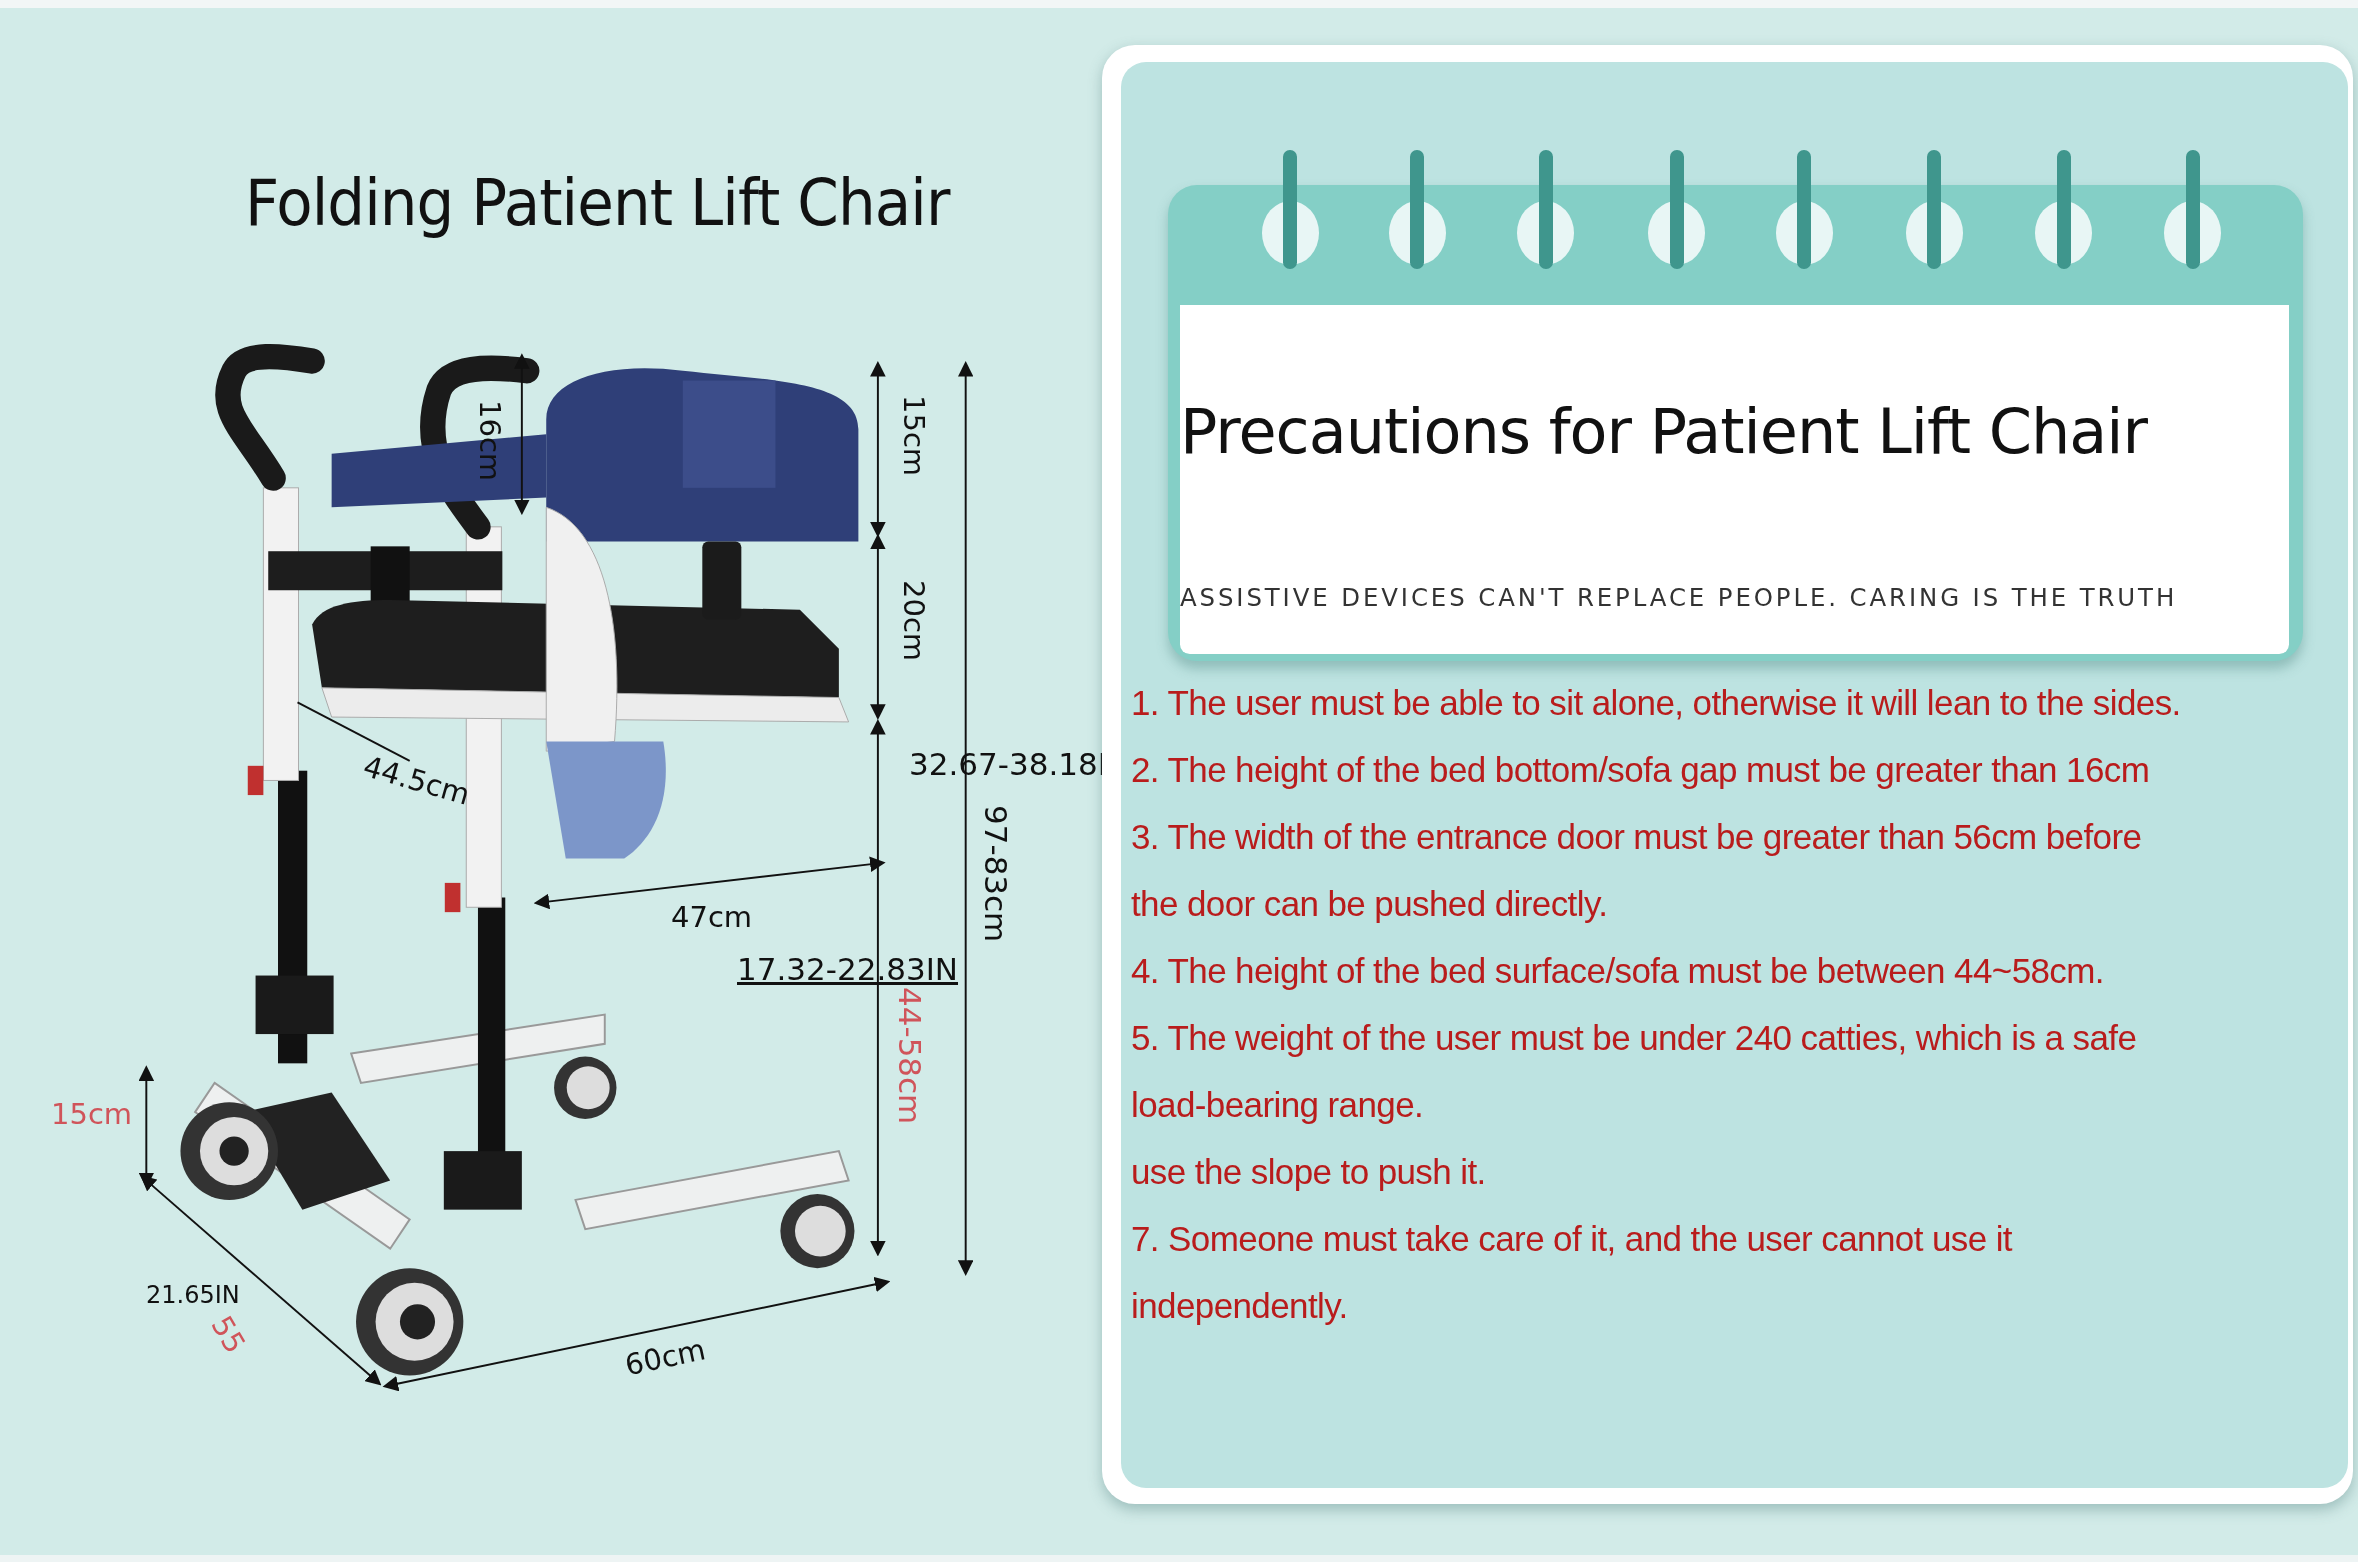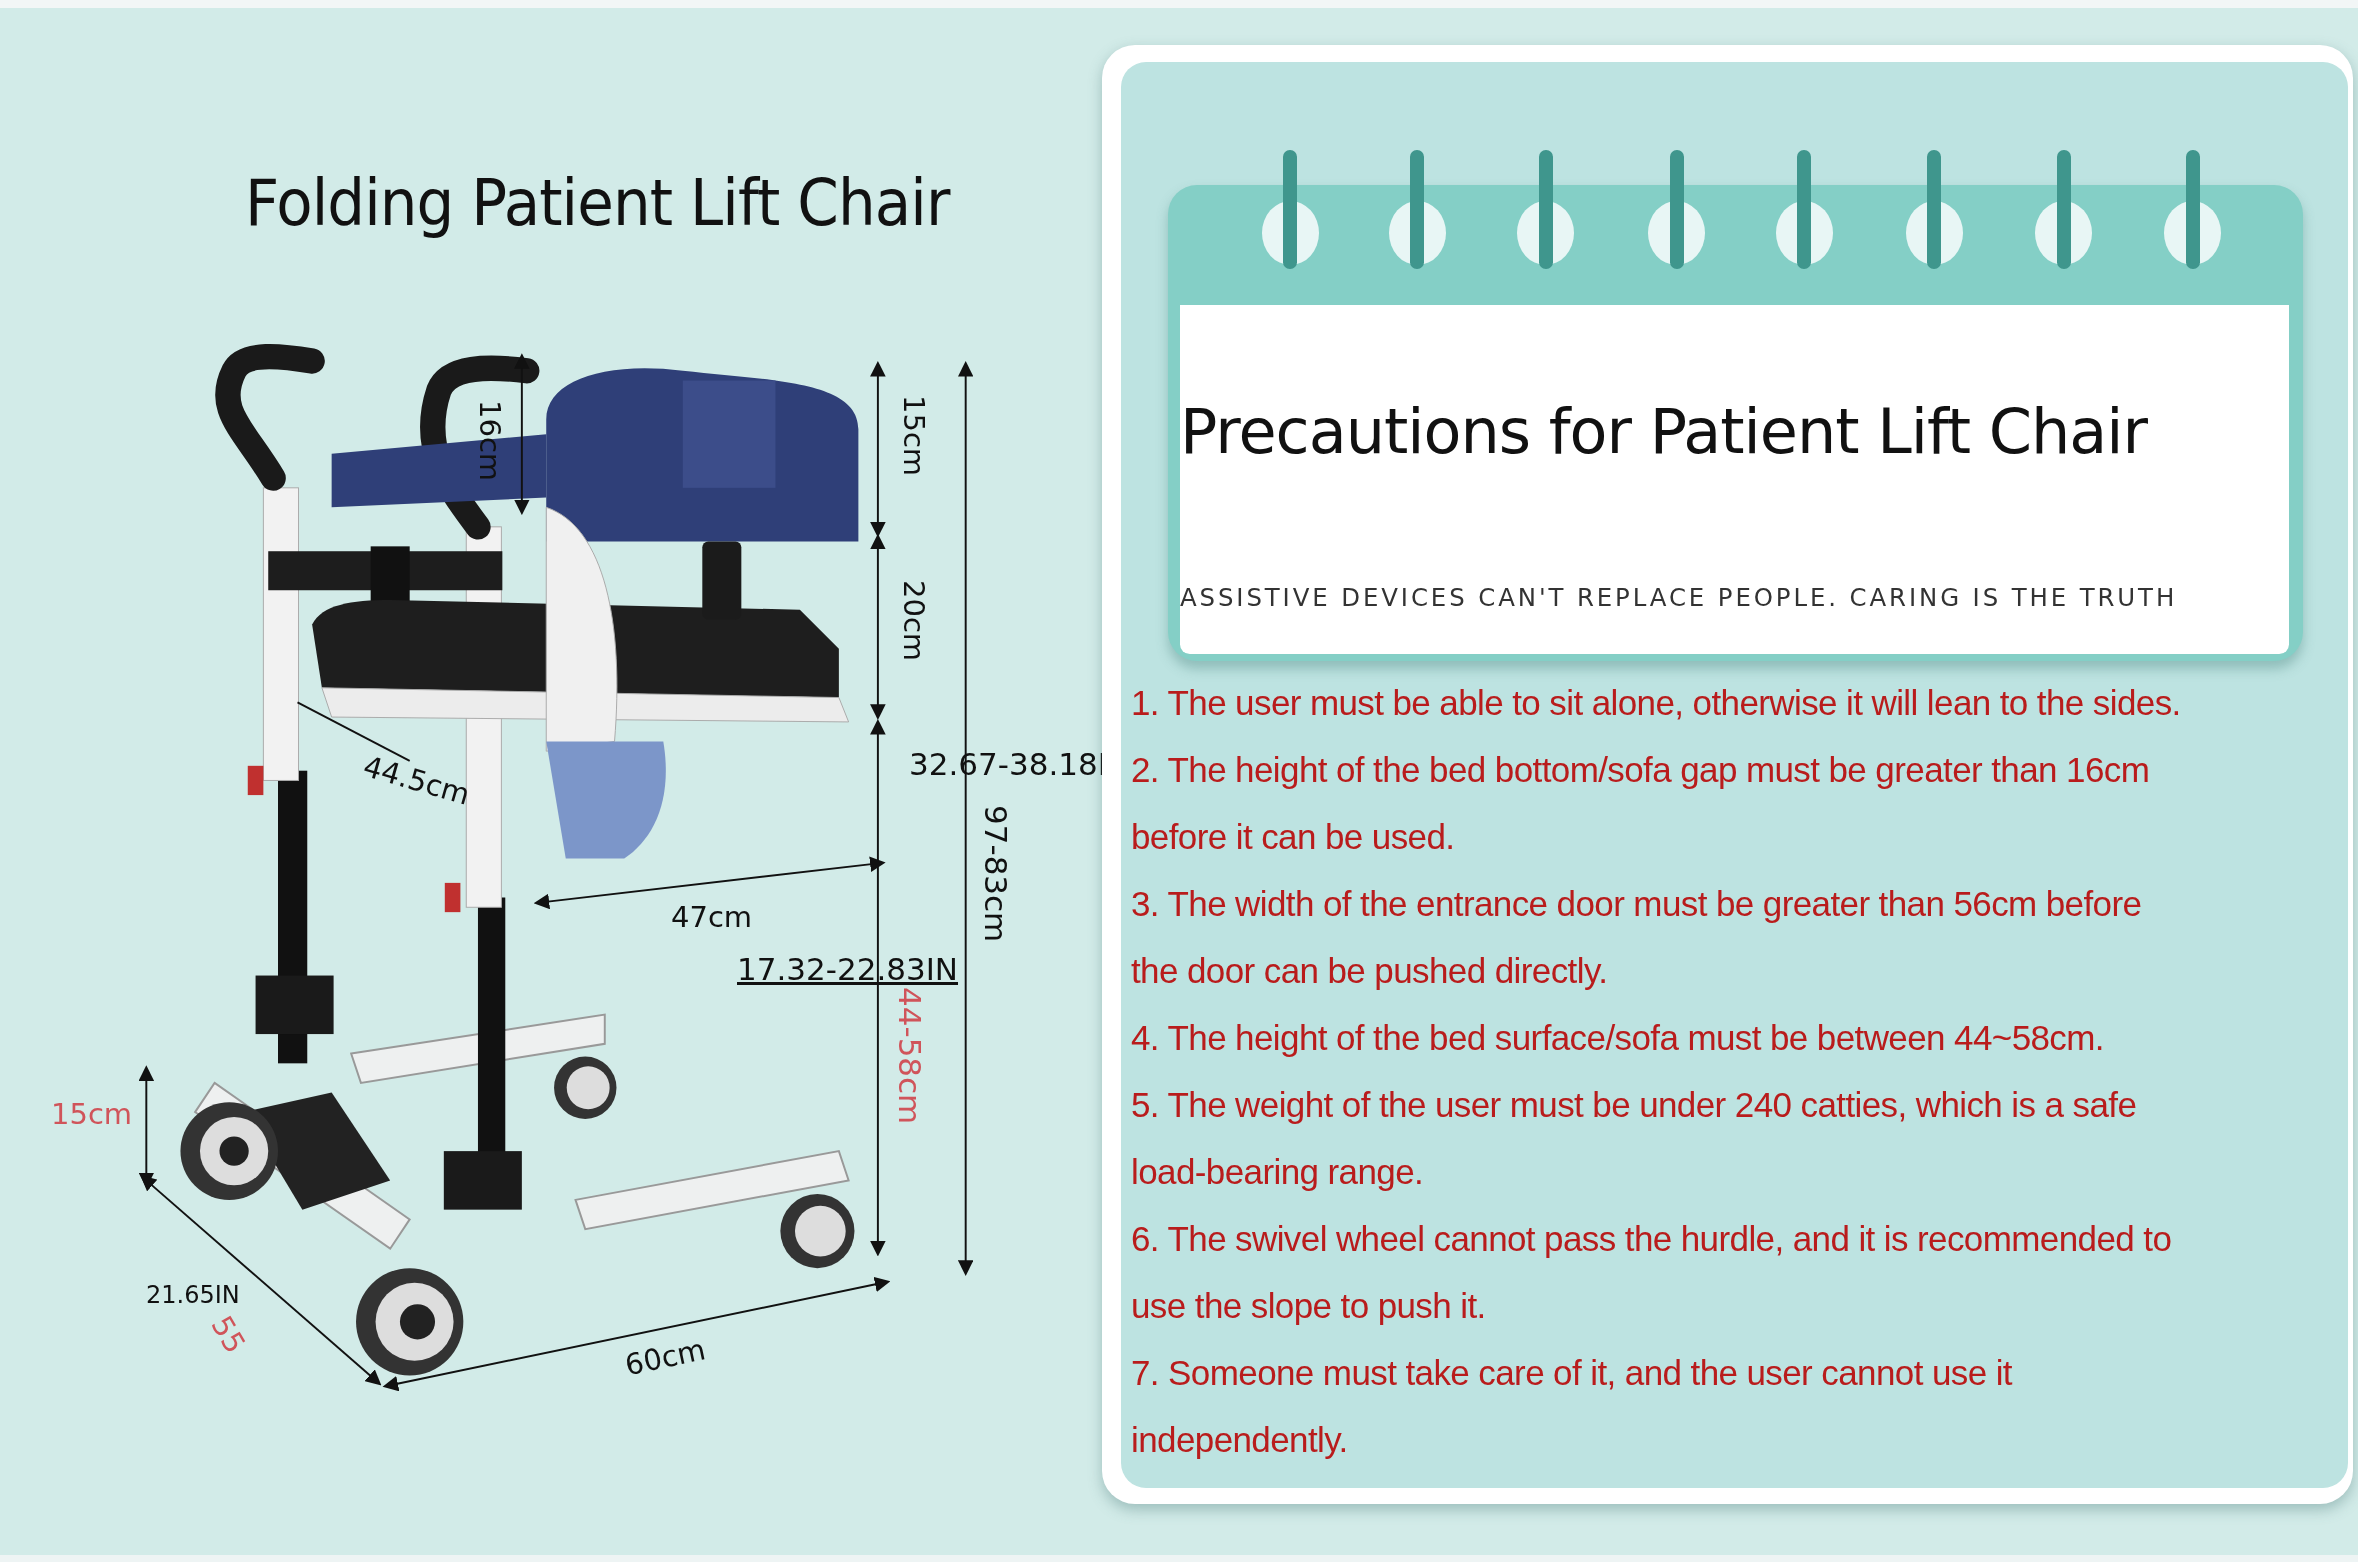--- a/index.html
+++ b/index.html
@@ -137,26 +137,24 @@
 <div class="stick" style="left:1927px;"></div>
 <div class="stick" style="left:2057px;"></div>
 <div class="stick" style="left:2186px;"></div>
 
 <div class="cal-title">Precautions for Patient Lift Chair</div>
 <div class="cal-sub">ASSISTIVE DEVICES CAN'T REPLACE PEOPLE. CARING IS THE TRUTH</div>
 
 <div class="list">
   <div class="line">1. The user must be able to sit alone, otherwise it will lean to the sides.</div>
   <div class="line">2. The height of the bed bottom/sofa gap must be greater than 16cm</div>
-  <div class="line">before it can be used.</div>
   <div class="line">3. The width of the entrance door must be greater than 56cm before</div>
   <div class="line">the door can be pushed directly.</div>
   <div class="line">4. The height of the bed surface/sofa must be between 44~58cm.</div>
   <div class="line">5. The weight of the user must be under 240 catties, which is a safe</div>
   <div class="line">load-bearing range.</div>
-  <div class="line">6. The swivel wheel cannot pass the hurdle, and it is recommended to</div>
   <div class="line">use the slope to push it.</div>
   <div class="line">7. Someone must take care of it, and the user cannot use it</div>
   <div class="line">independently.</div>
 </div>
 
 <div class="botstrip"></div>
 
 
 </body></html>

